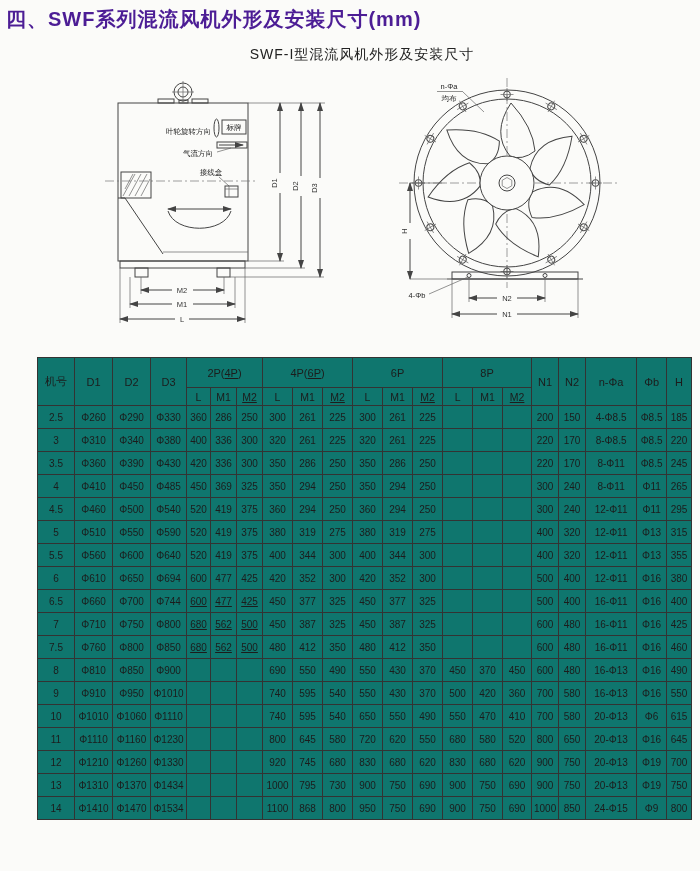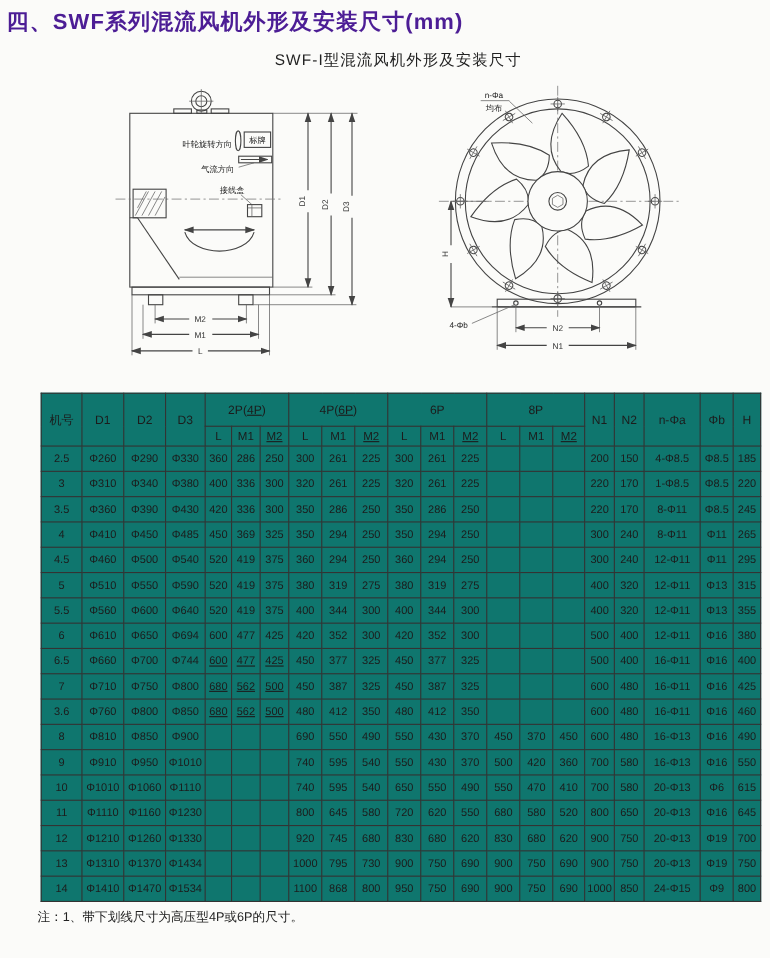--- a/index.html
+++ b/index.html
@@ -368,21 +368,21 @@
           <td>261</td>
           <td>225</td>
           <td>320</td>
           <td>261</td>
           <td>225</td>
           <td></td>
           <td></td>
           <td></td>
           <td>220</td>
           <td>170</td>
-          <td>1-Φ8.5</td>
+          <td>8-Φ8.5</td>
           <td>Φ8.5</td>
           <td>220</td>
         </tr>
         <tr>
           <td>3.5</td>
           <td>Φ360</td>
           <td>Φ390</td>
           <td>Φ430</td>
           <td>420</td>
           <td>336</td>
@@ -557,21 +557,21 @@
           <td></td>
           <td></td>
           <td></td>
           <td>600</td>
           <td>480</td>
           <td>16-Φ11</td>
           <td>Φ16</td>
           <td>425</td>
         </tr>
         <tr>
-          <td>3.6</td>
+          <td>7.5</td>
           <td>Φ760</td>
           <td>Φ800</td>
           <td>Φ850</td>
           <td class="u">680</td>
           <td class="u">562</td>
           <td class="u">500</td>
           <td>480</td>
           <td>412</td>
           <td>350</td>
           <td>480</td>
@@ -744,16 +744,15 @@
           <td>1000</td>
           <td>850</td>
           <td>24-Φ15</td>
           <td>Φ9</td>
           <td>800</td>
         </tr>
       </tbody>
   </table>
 
   <div class="notes">
-    <div class="n1">注：1、带下划线尺寸为高压型4P或6P的尺寸。</div>
   </div>
 
 </div>
 
 </body></html>

